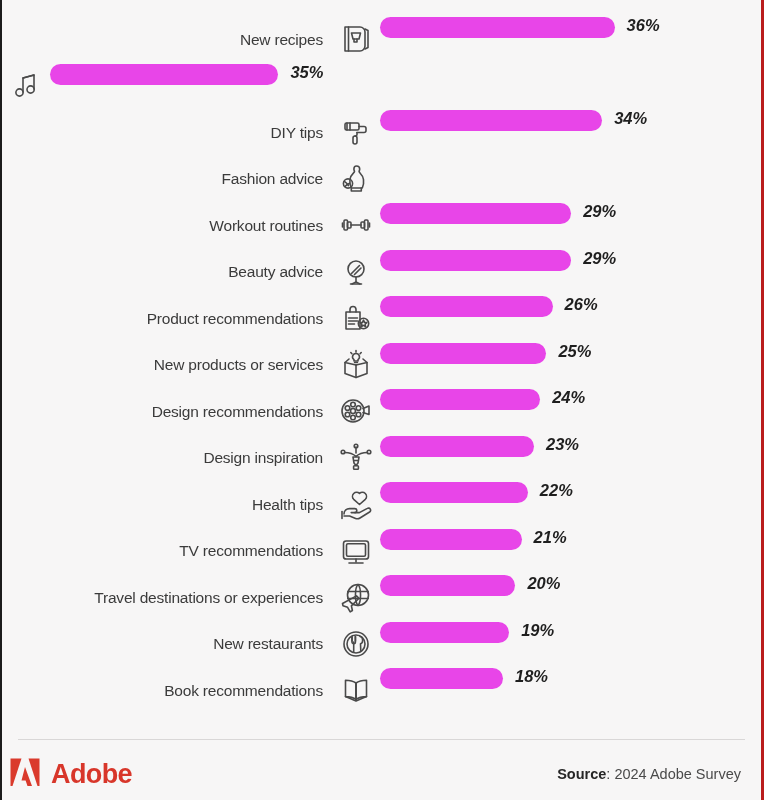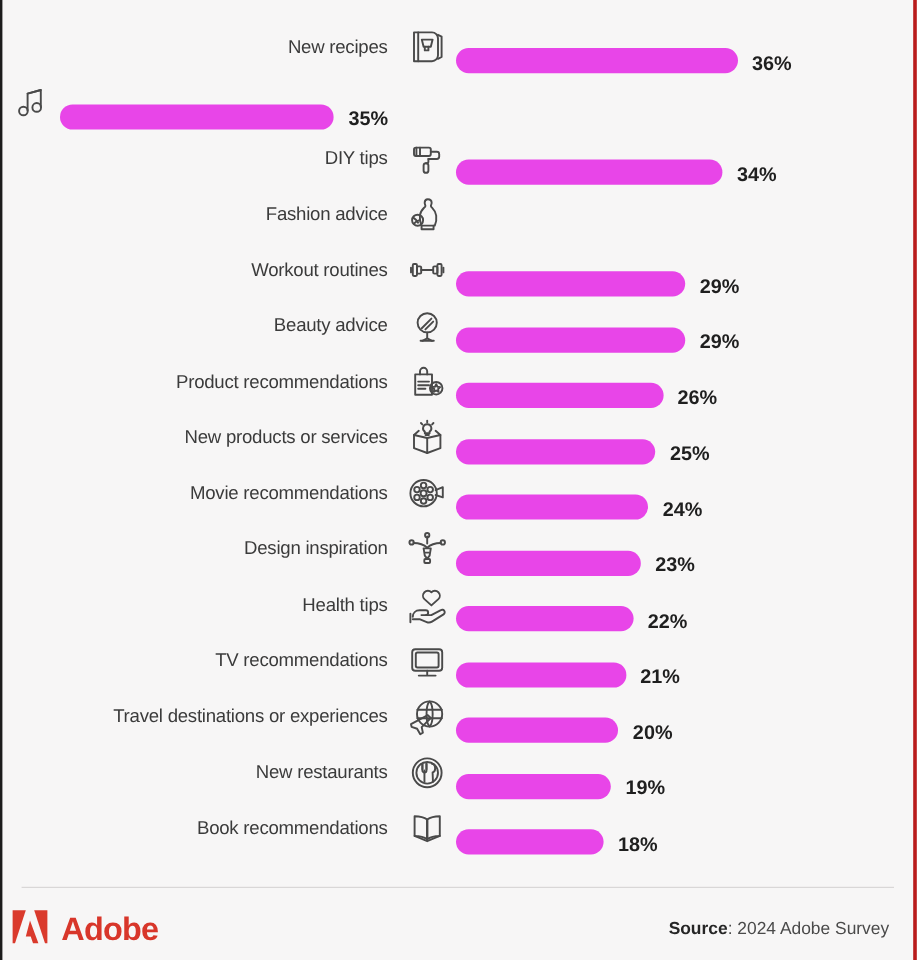--- a/index.html
+++ b/index.html
@@ -57,21 +57,22 @@
     flex: none;
   }
   .icon-cell svg {
     display: block;
   }
   .bar-area {
     position: relative;
     flex: 1;
     height: 44px;
     display: flex;
-    align-items: flex-end;
+    align-items: flex-start;
+    font-style: italic;
   }
   .bar {
     height: 21px;
     border-radius: 11px;
     background: #e845e8;
     flex: none;
   }
   .val {
     font-size: 16.5px;
     font-weight: bold;
@@ -248,21 +249,21 @@
             <path d="M9 17.5 v11 l11 4 l11 -4 v-11"></path>
             <path d="M20 20 v12.5"></path>
           </svg>
         </div>
         <div class="bar-area">
           <div class="bar" style="width: 166.4px; background: rgb(232, 69, 232);"></div>
           <div class="val">25%</div>
         </div>
       </div>
       <div class="row">
-        <div class="cat-label">Movie recommendations</div>
+        <div class="cat-label">Design recommendations</div>
         <div class="icon-cell">
           <svg width="40" height="40" viewBox="0 0 40 40" fill="none" stroke="#4a4a4a" stroke-width="1.6" stroke-linecap="round" stroke-linejoin="round">
             <circle cx="17" cy="20" r="11"></circle>
             <circle cx="17" cy="20" r="2.5"></circle>
             <circle cx="17" cy="13.5" r="2.3"></circle>
             <circle cx="17" cy="26.5" r="2.3"></circle>
             <circle cx="11.5" cy="17" r="2.3"></circle>
             <circle cx="22.5" cy="17" r="2.3"></circle>
             <circle cx="11.5" cy="23.5" r="2.3"></circle>
             <circle cx="22.5" cy="23.5" r="2.3"></circle>

